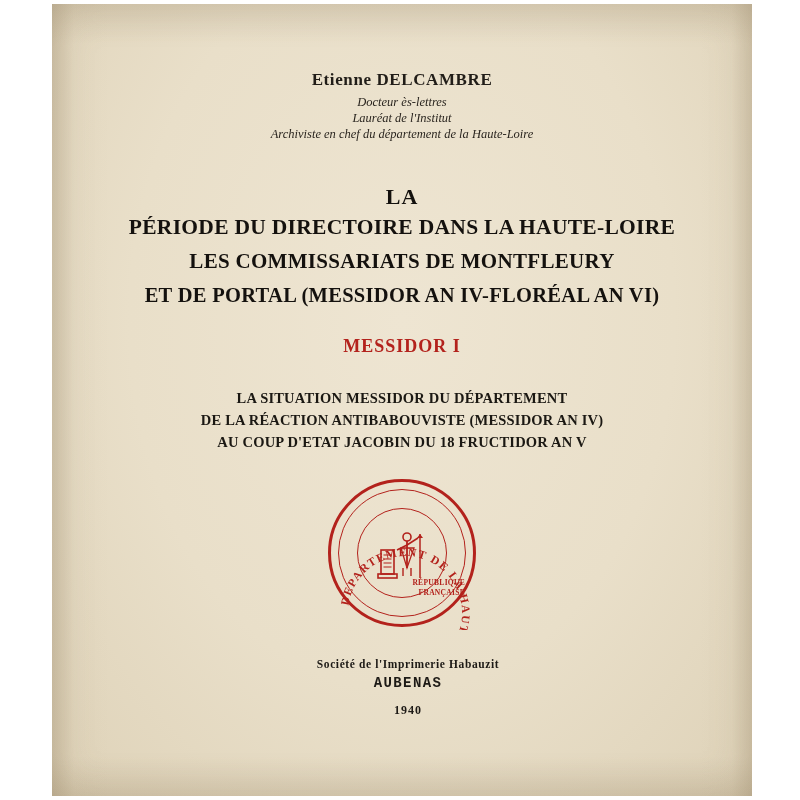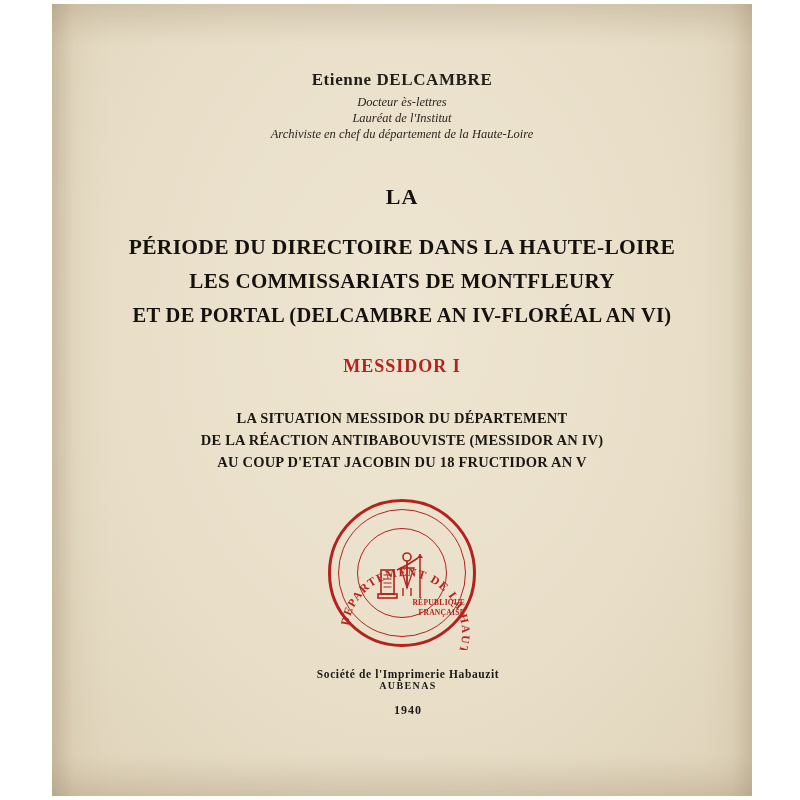--- a/index.html
+++ b/index.html
@@ -81,21 +81,21 @@
   }
   .title-line {
     font-family: "Liberation Serif", serif;
     font-weight: bold;
     font-size: 21px;
     letter-spacing: 0.3px;
     line-height: 34px;
     color: #14110e;
     white-space: nowrap;
   }
-  .title-line.l1 { margin-top: 20px; font-size: 21.5px; }
+  .title-line.l1 { margin-top: 0; font-size: 21.5px; }
   .title-line.l2 { font-size: 21px; }
   .title-line.l3 { font-size: 20.5px; }
 
   
   .fascicule {
     margin-top: 24px;
     font-family: "Liberation Serif", serif;
     font-weight: bold;
     font-size: 18px;
     letter-spacing: 1px;
@@ -170,23 +170,25 @@
     bottom: 78px;
     font-family: "Liberation Serif", serif;
     color: #1d1a16;
   }
   .imprint .pub {
     font-size: 11.5px;
     font-weight: bold;
     letter-spacing: 0.6px;
   }
   .imprint .city {
-    font-size: 10px;
+    margin-top: 5px;
+    font-size: 14px;
     font-weight: bold;
     letter-spacing: 1.4px;
+    font-family: Liberation Mono, monospace;
   }
   .imprint .year {
     margin-top: 12px;
     font-size: 12px;
     font-weight: bold;
     letter-spacing: 1px;
   }
 </style>
 </head>
 <body>
@@ -201,21 +203,21 @@
           <div>Docteur ès-lettres</div>
           <div>Lauréat de l'Institut</div>
           <div>Archiviste en chef du département de la Haute-Loire</div>
         </div>
       </div>
 
       <div class="title-block">
         <div class="title-la">LA</div>
         <div class="title-line l1">PÉRIODE DU DIRECTOIRE DANS LA HAUTE-LOIRE</div>
         <div class="title-line l2">LES COMMISSARIATS DE MONTFLEURY</div>
-        <div class="title-line l3">ET DE PORTAL (DELCAMBRE AN IV-FLORÉAL AN VI)</div>
+        <div class="title-line l3">ET DE PORTAL (MESSIDOR AN IV-FLORÉAL AN VI)</div>
       </div>
 
       <div class="fascicule">MESSIDOR I</div>
 
       <div class="subtitle">
         <div>LA SITUATION MESSIDOR DU DÉPARTEMENT</div>
         <div>DE LA RÉACTION ANTIBABOUVISTE (MESSIDOR AN IV)</div>
         <div>AU COUP D'ETAT JACOBIN DU 18 FRUCTIDOR AN V</div>
       </div>
 

